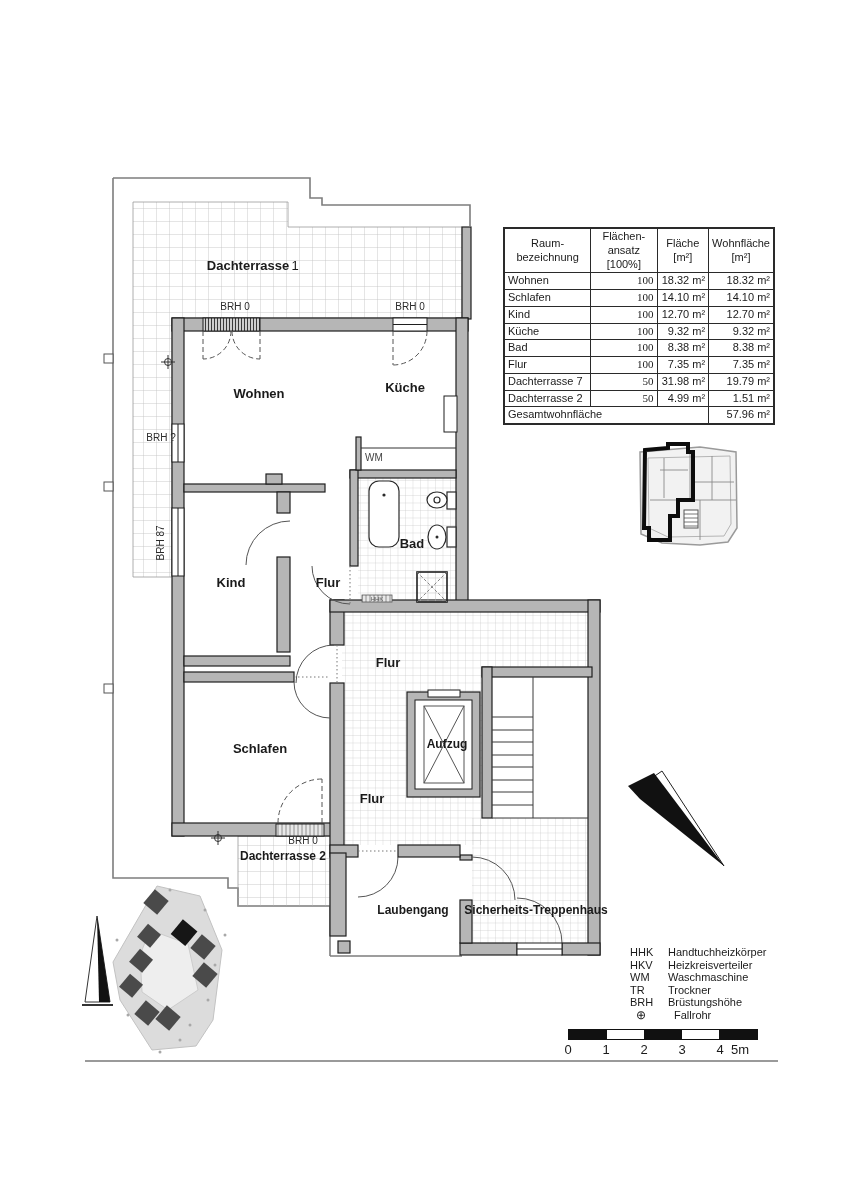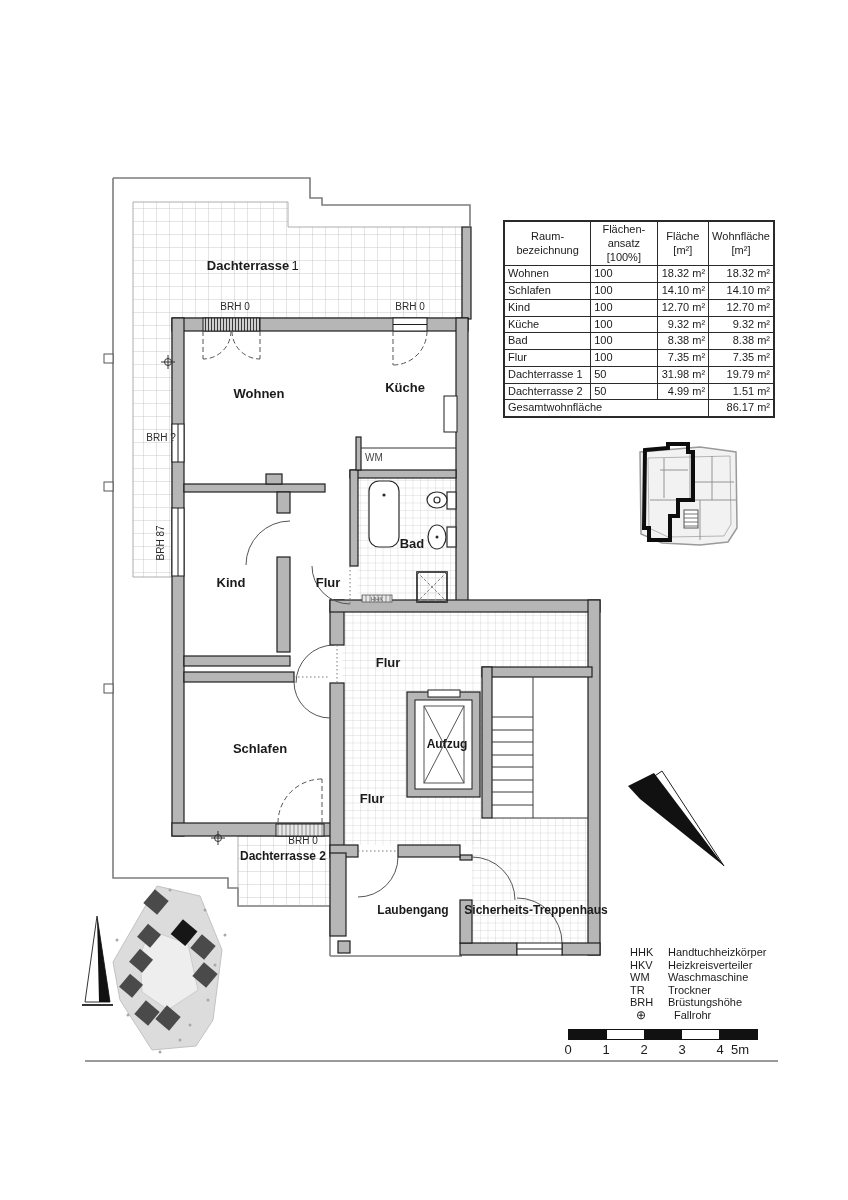--- a/index.html
+++ b/index.html
@@ -7,28 +7,28 @@
          font-family:"Liberation Sans",sans-serif;color:#1a1a1a;}
   #plan-svg{position:absolute;left:0;top:0;}
   svg text{font-family:"Liberation Sans",sans-serif;fill:#1a1a1a;}
   .room-lbl{font-size:13px;font-weight:bold;}
   .room-lbl-sm{font-size:12px;font-weight:bold;}
   .brh-lbl{font-size:10px;fill:#2b2b2b;}
   .tiny-lbl{font-size:6px;fill:#555;}
   .wm-lbl{font-size:10px;fill:#444;}
 
   
-  #area-table{position:absolute;left:503px;top:220px;width:272px;border-collapse:collapse;
+  #area-table{position:absolute;left:503px;top:227px;width:272px;border-collapse:collapse;
               font-size:11px;background:#fff;}
   #area-table td,#area-table th{border:1px solid #2a2a2a;padding:1px 3px;line-height:1.25;
               font-weight:normal;vertical-align:middle;}
   #area-table{border:2px solid #2a2a2a;}
   #area-table th{text-align:center;}
   #area-table td.c-name{text-align:left;width:88px;}
-  #area-table td.c-ansatz{text-align:left;width:70px;}
+  #area-table td.c-ansatz{text-align:right;width:70px;font-family:Liberation Serif, serif;}
   #area-table td.c-flaeche{text-align:right;width:52px;}
   #area-table td.c-wohn{text-align:right;width:56px;}
 
   
   #legend{position:absolute;left:630px;top:946px;font-size:11px;line-height:12.5px;}
   .legend-row{display:flex;}
   .legend-abbr{width:38px;}
   .legend-sym{width:38px;text-align:left;padding-left:6px;font-size:12px;}
 
   
@@ -346,34 +346,34 @@
     <td class="c-flaeche">8.38 m²</td>
     <td class="c-wohn">8.38 m²</td>
   </tr>
   <tr>
     <td class="c-name">Flur</td>
     <td class="c-ansatz">100</td>
     <td class="c-flaeche">7.35 m²</td>
     <td class="c-wohn">7.35 m²</td>
   </tr>
   <tr>
-    <td class="c-name">Dachterrasse 1</td>
+    <td class="c-name">Dachterrasse 7</td>
     <td class="c-ansatz">50</td>
     <td class="c-flaeche">31.98 m²</td>
     <td class="c-wohn">19.79 m²</td>
   </tr>
   <tr>
     <td class="c-name">Dachterrasse 2</td>
     <td class="c-ansatz">50</td>
     <td class="c-flaeche">4.99 m²</td>
     <td class="c-wohn">1.51 m²</td>
   </tr>
   <tr>
     <td colspan="3" class="c-name">Gesamtwohnfläche</td>
-    <td class="c-wohn">86.17 m²</td>
+    <td class="c-wohn">57.96 m²</td>
   </tr>
 </tbody>
     </table>
 
 <div id="legend">
   <div class="legend-row">
     <span class="legend-abbr">HHK</span>
     <span>Handtuchheizkörper</span>
   </div>
   <div class="legend-row">

